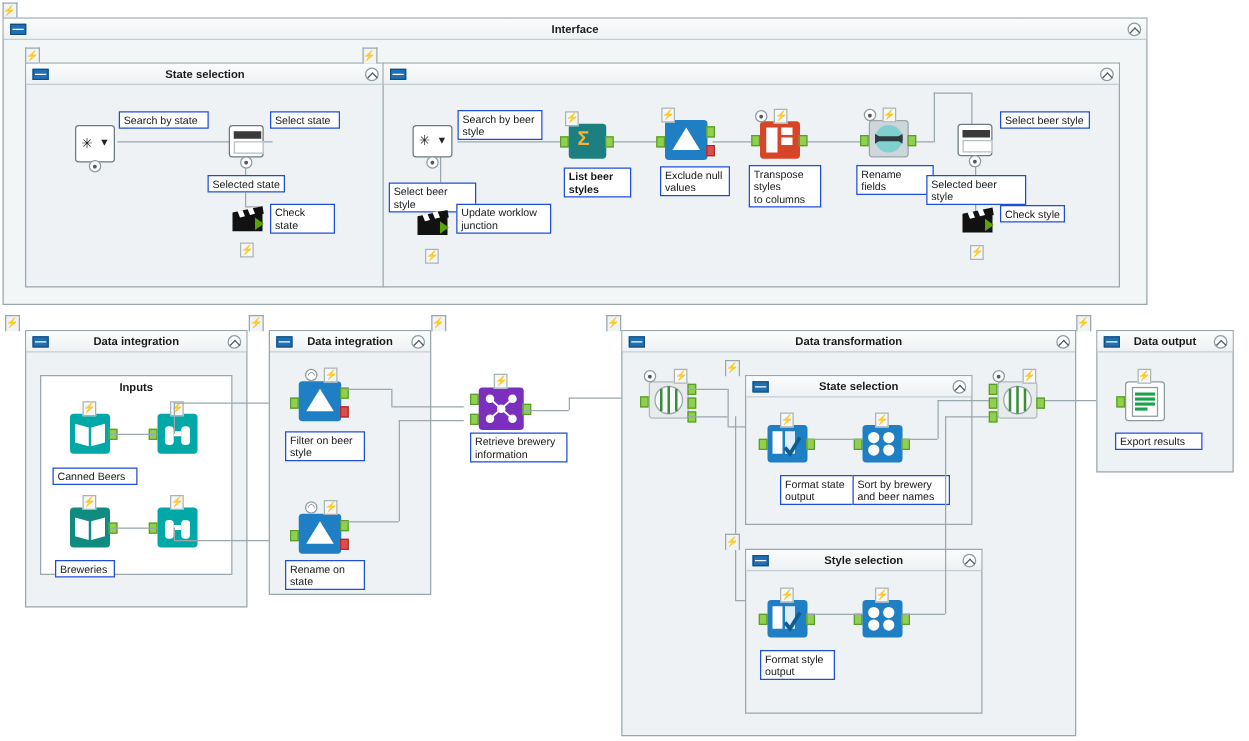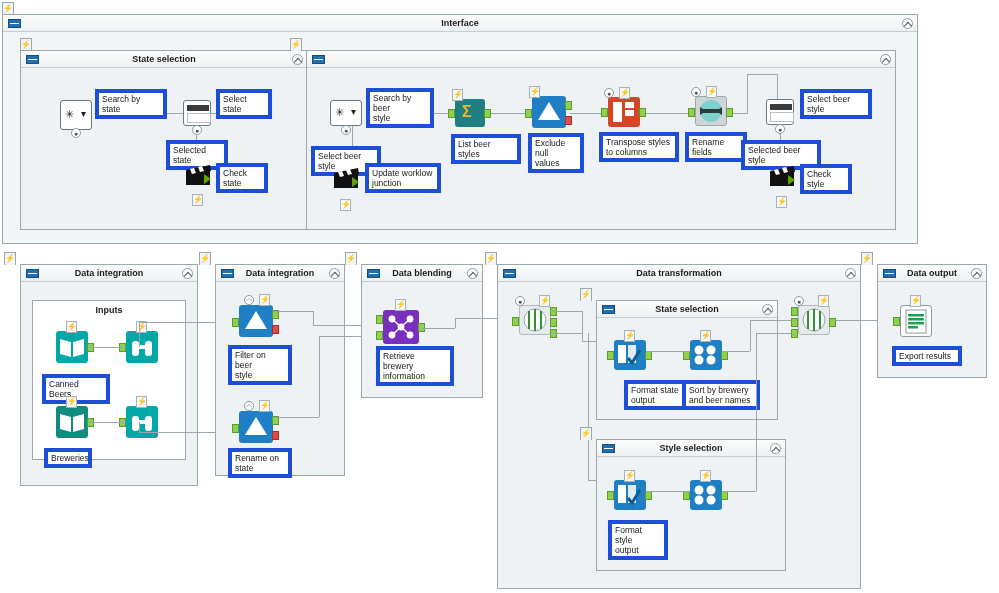--- a/index.html
+++ b/index.html
@@ -60,21 +60,21 @@
 
   
   .node{position:absolute;}
   .icon-box{
     position:absolute;width:30px;height:30px;border-radius:3px;
     box-sizing:border-box;
   }
   .lbl{
     position:absolute;
     background:#ffffff;
-    border:4px solid #1d4ed8;
+    border:1px solid #1d4ed8;
     padding:1px 3px;
     font-size:8.5px;line-height:10px;
     color:#15181a;
     box-sizing:border-box;
     white-space:pre-line;
   }
   .port{
     position:absolute;width:7px;height:9px;background:#8fd14f;
     border:1px solid #5c9c2a;box-sizing:border-box;
   }
@@ -203,21 +203,21 @@
 junction</div>
 
   <div class="node" style="left:455px;top:99px;">
     <div class="port" style="left:-7px;top:10px;"></div>
     <div class="icon-box g-dark" style="left:0;top:0;width:30px;height:28px;background:#1d7f7f;">
       <span style="position:absolute;left:7px;top:4px;color:#f3b33c;font-size:16px;font-weight:bold;">Σ</span>
     </div>
     <div class="port" style="left:29px;top:10px;"></div>
     <div class="bolt" style="left:-3px;top:-10px;">⚡</div>
   </div>
-  <div class="lbl" style="left:451px;top:134px;width:70px;">List beer styles</div>
+  <div class="lbl" style="left:451px;top:134px;width:54px;font-weight:bold;">List beer styles</div>
 
   <div class="node" style="left:532px;top:96px;">
     <div class="port" style="left:-7px;top:13px;"></div>
     <div class="icon-box g-blue" style="left:0;top:0;width:34px;height:32px;background:#1f7fc4;">
       <svg width="34" height="32">
           <polygon points="17,6 28,24 6,24" fill="#ffffff"></polygon>
         </svg>
     </div>
     <div class="port" style="left:33px;top:5px;"></div>
     <div class="port red" style="left:33px;top:20px;"></div>
@@ -230,21 +230,21 @@
     <div class="port" style="left:-7px;top:11px;"></div>
     <div class="icon-box g-red" style="left:0;top:0;width:32px;height:30px;background:#d64527;">
       <div style="position:absolute;left:5px;top:5px;width:9px;height:20px;background:#ffffff;"></div>
       <div style="position:absolute;left:17px;top:5px;width:9px;height:6px;background:#ffffff;"></div>
       <div style="position:absolute;left:17px;top:13px;width:9px;height:6px;background:#ffffff;"></div>
     </div>
     <div class="port" style="left:31px;top:11px;"></div>
     <div class="mini" style="left:-4px;top:-9px;">●</div>
     <div class="bolt" style="left:11px;top:-10px;">⚡</div>
   </div>
-  <div class="lbl" style="left:599px;top:132px;width:80px;">Transpose styles
+  <div class="lbl" style="left:599px;top:132px;width:58px;">Transpose styles
 to columns</div>
 
   <div class="node" style="left:695px;top:96px;">
     <div class="port" style="left:-7px;top:12px;"></div>
     <div class="icon-box g-grey" style="left:0;top:0;width:32px;height:30px;background:#cfd6da;border:1px solid #9aa7ad;">
       <svg width="30" height="28">
         <circle cx="15" cy="14" r="11" fill="#7fd1cf"></circle>
         <rect x="4" y="12" width="22" height="4" fill="#2f3b40"></rect>
         <polygon points="4,10 10,14 4,18" fill="#2f3b40"></polygon>
         <polygon points="26,10 20,14 26,18" fill="#2f3b40"></polygon>
@@ -382,26 +382,20 @@
   <div class="lbl" style="left:228px;top:448px;width:64px;">Rename on state</div>
 
   <div class="wire" style="left:273px;top:311px;width:40px;"></div>
   <div class="wirev" style="left:313px;top:311px;height:14px;"></div>
   <div class="wire" style="left:313px;top:325px;width:58px;"></div>
   <div class="wire" style="left:273px;top:417px;width:46px;"></div>
   <div class="wirev" style="left:319px;top:336px;height:81px;"></div>
   <div class="wire" style="left:319px;top:336px;width:52px;"></div>
 
   <div class="tab-badge" style="left:345px;top:252px;">⚡</div>
-  <div class="group" style="left:361px;top:264px;width:122px;height:134px;">
-    <div class="grp-header"></div>
-    <div class="grp-icon"></div>
-    <div class="grp-title">Data blending</div>
-    <div class="collapse"></div>
-  </div>
 
   <div class="node" style="left:383px;top:310px;">
     <div class="port" style="left:-7px;top:5px;"></div>
     <div class="port" style="left:-7px;top:21px;"></div>
     <div class="icon-box g-purple" style="left:0;top:0;width:36px;height:34px;background:#7b2fbe;">
       <svg width="36" height="34">
         <circle cx="9" cy="9" r="3.4" fill="#fff"></circle>
           <circle cx="9" cy="25" r="3.4" fill="#fff"></circle>
         <circle cx="18" cy="17" r="3.4" fill="#fff"></circle>
         <circle cx="27" cy="9" r="3.4" fill="#fff"></circle>

